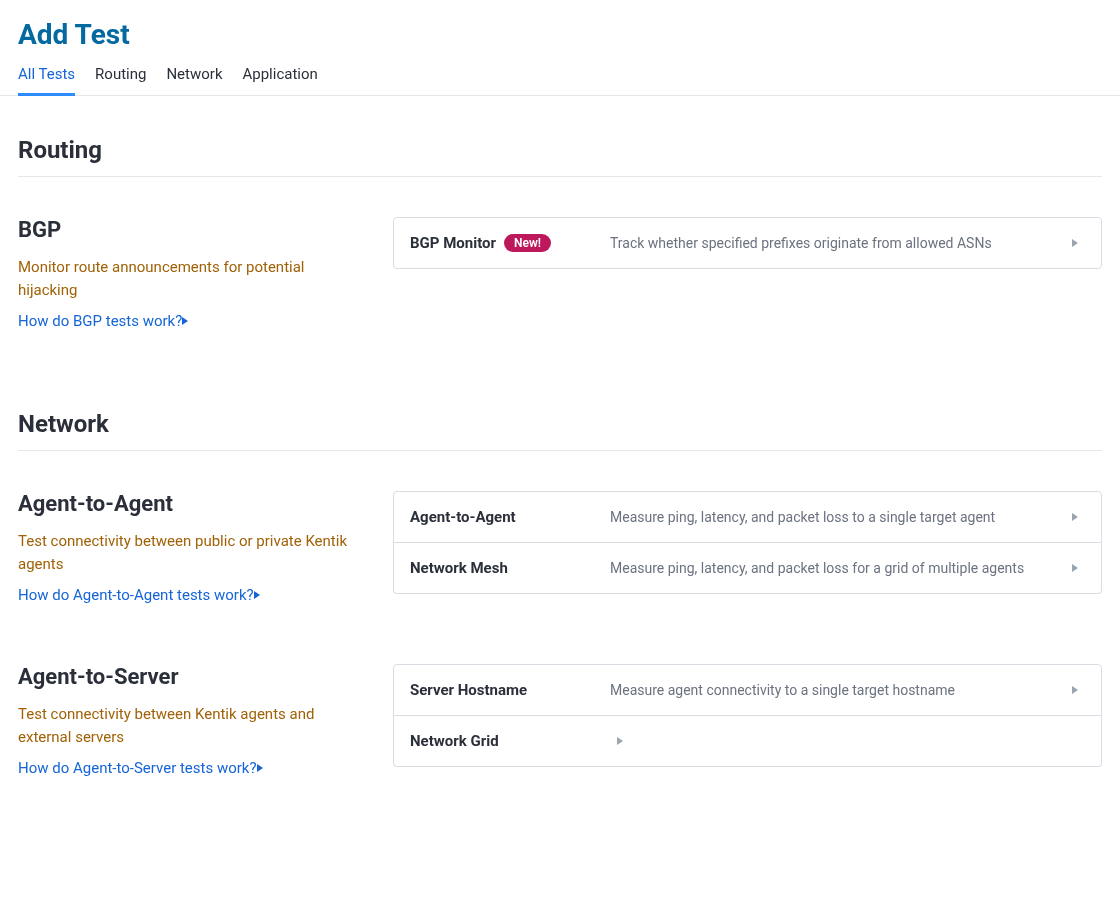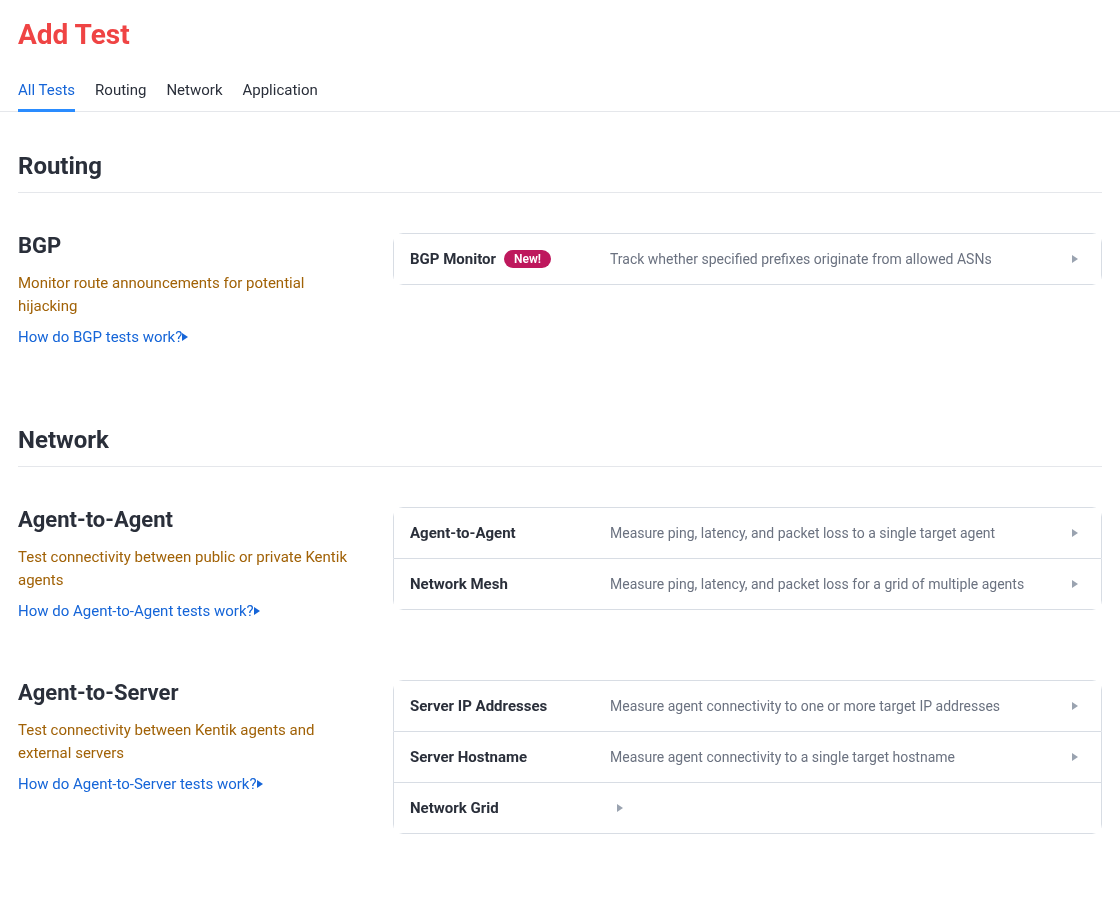--- a/index.html
+++ b/index.html
@@ -6,22 +6,22 @@
     body {
       font-family: -apple-system, BlinkMacSystemFont, "Segoe UI", Roboto, Helvetica, Arial, sans-serif;
       background: #ffffff;
       color: #2a2f3a;
       width: 1120px;
     }
     .container { padding: 18px 18px 40px 18px; }
     .page-title {
       font-size: 28px;
       font-weight: 700;
-      color: #ef4444;
-      margin-bottom: 24px;
+      color: #0369a1;
+      margin-bottom: 8px;
     }
     .tabs {
       display: flex;
       gap: 20px;
       border-bottom: 1px solid #e5e7eb;
       margin: 0 -18px;
       padding: 0 18px;
     }
     .tab {
       padding: 6px 0 10px 0;
@@ -66,21 +66,21 @@
       cursor: pointer;
     }
     .sub-link .caret {
       display: inline-block;
       width: 0; height: 0;
       border-top: 4px solid transparent;
       border-bottom: 4px solid transparent;
       border-left: 6px solid #1565d8;
     }
     .card-list {
-      border-radius: 10px;
+      border-radius: 0;
       overflow: hidden;
     }
     .card-row {
       display: flex;
       align-items: center;
       border: 1px solid #d8dde4;
       padding: 16px 16px;
       cursor: pointer;
       background: #fff;
     }
@@ -199,29 +199,20 @@
         <div class="sub-desc">Test connectivity between Kentik agents and external servers</div>
         <div class="sub-link">
           <span>How do Agent-to-Server tests work?</span>
           <span class="caret"></span>
         </div>
       </div>
       <div class="sub-right">
         <div class="card-list">
           <div class="card-row">
             <div class="card-name-wrap">
-                <span class="card-name">Server IP Addresses</span>
-              </div>
-            <div class="card-desc">Measure agent connectivity to one or more target IP addresses</div>
-            <div class="card-chevron">
-                <span class="chevron"></span>
-              </div>
-          </div>
-          <div class="card-row">
-            <div class="card-name-wrap">
                 <span class="card-name">Server Hostname</span>
               </div>
             <div class="card-desc">Measure agent connectivity to a single target hostname</div>
             <div class="card-chevron">
                 <span class="chevron"></span>
               </div>
           </div>
           <div class="card-row">
             <div class="card-name-wrap">
                 <span class="card-name">Network Grid</span>

